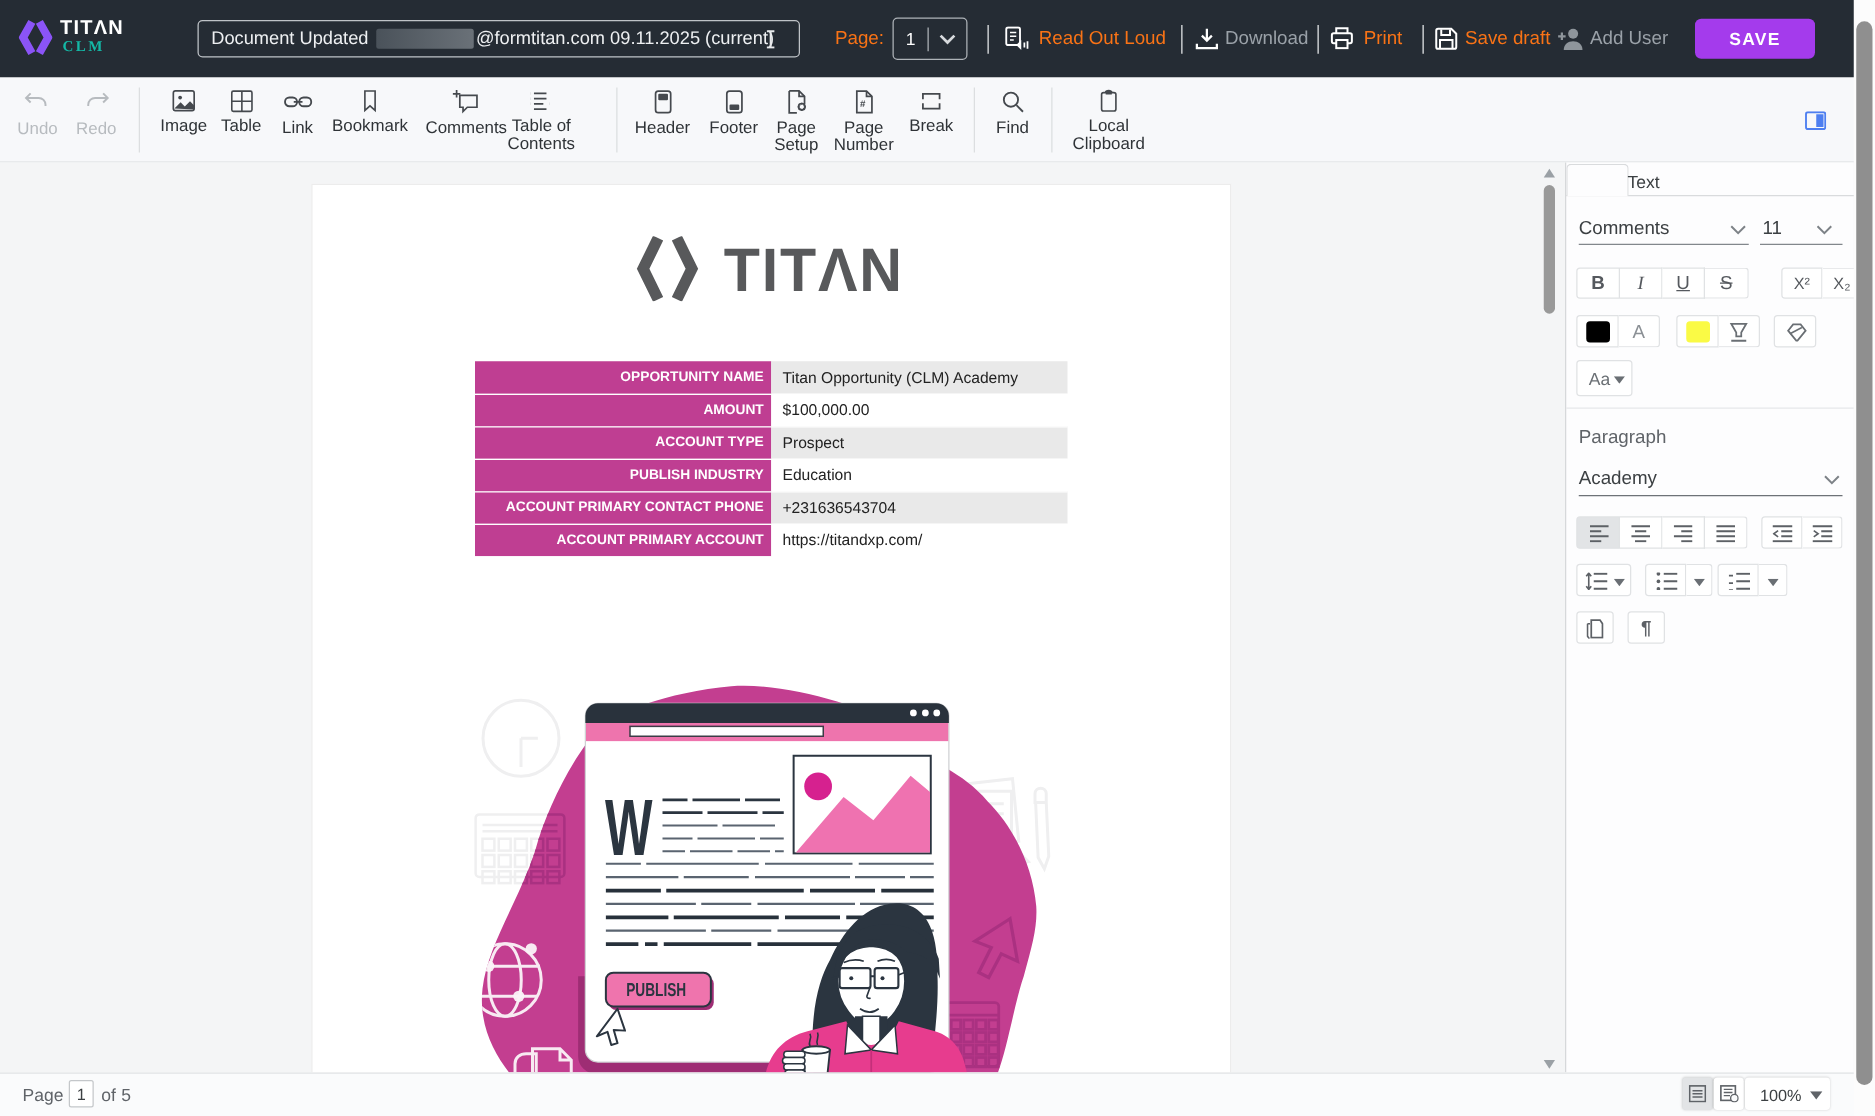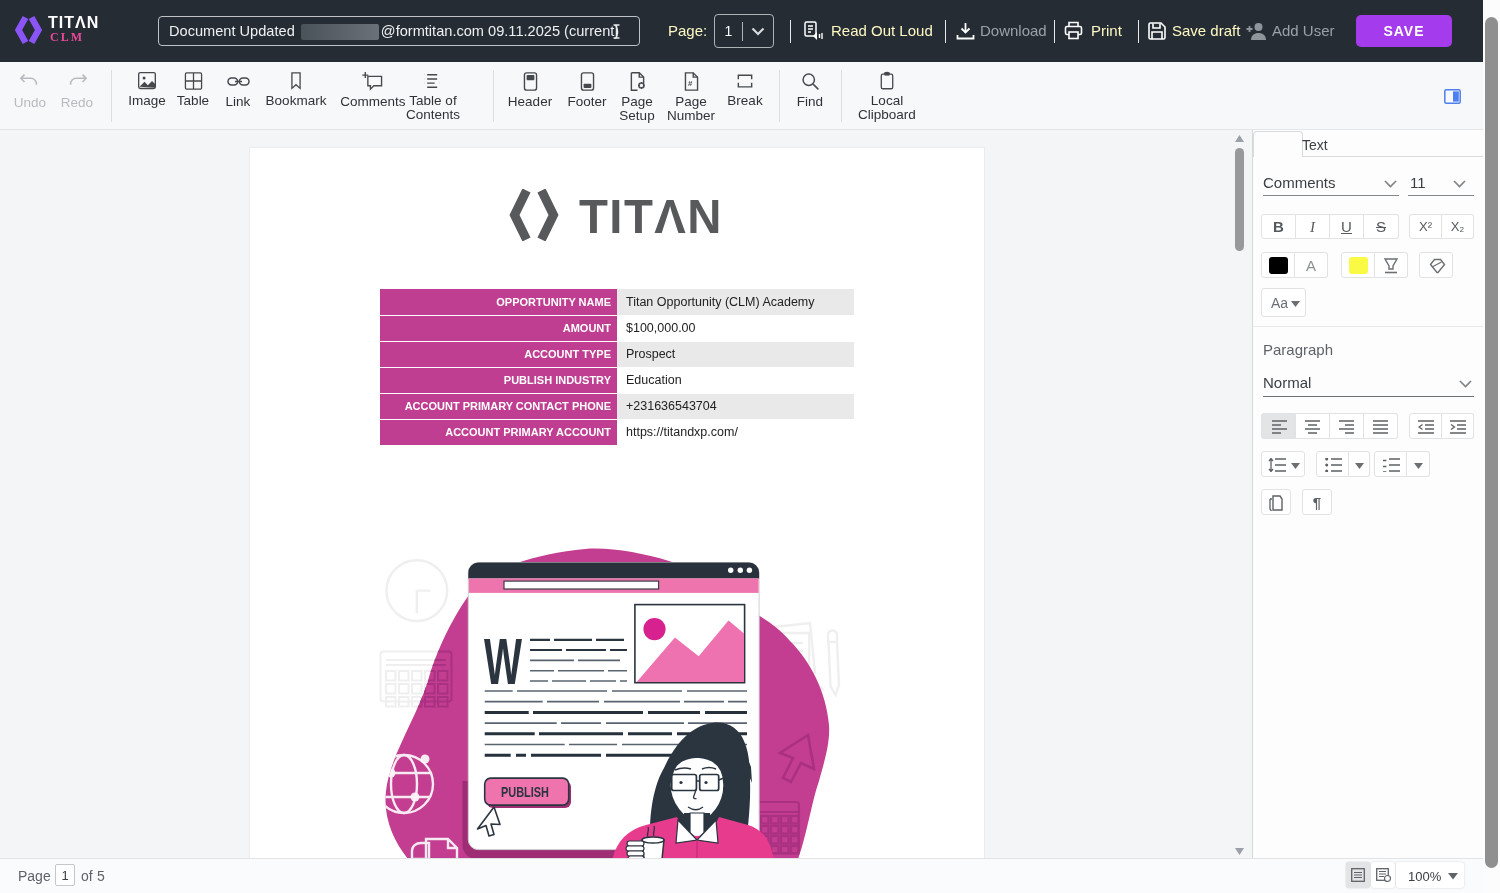--- a/index.html
+++ b/index.html
@@ -4,24 +4,24 @@
 <style>
 * { margin:0; padding:0; box-sizing:border-box; }
 html,body { width:1500px; height:893px; overflow:hidden; font-family:"Liberation Sans", sans-serif; }
 #app { position:relative; width:1500px; height:893px; background:#f4f5f6; }
 
 
 #topbar { position:absolute; left:0; top:0; width:1500px; height:62px; background:#252c34; }
 #topbar .sep { position:absolute; top:20px; width:1px; height:23px; background:#e8eaec; }
 .logo-ic { position:absolute; left:15px; top:14px; }
 .logo-titan { position:absolute; left:48px; top:14px; color:#fff; font-size:16px; font-weight:700; letter-spacing:1px; }
-.logo-clm { position:absolute; left:50px; top:30px; color:#ec4899; font-size:12px; font-family:"Liberation Serif",serif; letter-spacing:2px; font-weight:700; }
+.logo-clm { position:absolute; left:50px; top:30px; color:#14b8a6; font-size:12px; font-family:"Liberation Serif",serif; letter-spacing:2px; font-weight:700; }
 #title-input { position:absolute; left:158px; top:16px; width:482px; height:30px; border:1px solid #bfc3c7; border-radius:4px; color:#eef0f2; font-size:14.6px; line-height:28px; padding-left:10px; white-space:nowrap; }
 #title-input .redact { display:inline-block; width:78px; height:16px; background:linear-gradient(90deg,#4a525a,#6a7178); border-radius:2px; vertical-align:middle; margin:0 2px; }
-.tb-label { position:absolute; top:22px; color:#fef9c3; font-size:15px; }
+.tb-label { position:absolute; top:22px; color:#f97316; font-size:15px; }
 .tb-label.dim { color:#9aa1a8; }
 #page-box { position:absolute; left:714px; top:14px; width:60px; height:34px; border:1px solid #aeb3b8; border-radius:4px; }
 #page-box .num { position:absolute; left:0; top:8px; width:27px; text-align:center; color:#fff; font-size:14px; }
 #page-box .dv { position:absolute; left:27px; top:7px; width:1px; height:19px; background:#aeb3b8; }
 #save-btn { position:absolute; left:1356px; top:15px; width:96px; height:32px; background:#a43bec; border-radius:5px; color:#fff; font-size:14px; font-weight:700; text-align:center; line-height:32px; letter-spacing:1px; }
 
 
 #toolbar { position:absolute; left:0; top:62px; width:1500px; height:68px; background:#f7f8fa; border-bottom:1px solid #e3e5e7; }
 #toolbar .vsep { position:absolute; top:8px; width:1px; height:52px; background:#dcdee0; }
 .titem { position:absolute; top:9px; text-align:center; color:#2f3337; font-size:13.5px; }
@@ -477,21 +477,21 @@
           <path d="M1 1 L6.5 6.5 L12 1" stroke="#7d8287" stroke-width="1.6" fill="none"></path>
         </svg>
       <div class="sb-line" style="left:155px;top:65px;width:66px;"></div>
 
       <div class="sb-grp" style="left:8px;top:84px;">
         <div class="b" style="width:35px;height:25px;text-align:center;font-weight:700;font-size:15px;color:#55595e;line-height:24px;">B</div>
         <div class="b" style="width:34px;height:25px;text-align:center;font-style:italic;font-size:15px;color:#55595e;line-height:24px;font-family:'Liberation Serif',serif;">I</div>
         <div class="b" style="width:34px;height:25px;text-align:center;font-size:15px;color:#55595e;line-height:24px;text-decoration:underline;">U</div>
         <div class="b" style="width:35px;height:25px;text-align:center;font-size:15px;color:#55595e;line-height:24px;text-decoration:line-through;">S</div>
       </div>
-      <div class="sb-grp" style="left:156px;top:84px;">
+      <div class="sb-grp" style="left:172px;top:84px;">
         <div class="b" style="width:33px;height:25px;text-align:center;font-size:13px;color:#55595e;line-height:24px;">X²</div>
         <div class="b" style="width:32px;height:25px;text-align:center;font-size:13px;color:#55595e;line-height:24px;">X₂</div>
       </div>
 
       <div class="sb-grp" style="left:8px;top:122px;">
         <div class="b" style="width:34px;height:26px;">
             <div style="position:absolute;left:7px;top:4px;width:19px;height:17px;background:#000;border-radius:3px;"></div>
           </div>
         <div class="b" style="width:33px;height:26px;text-align:center;font-size:15px;color:#8b9095;line-height:25px;">A</div>
       </div>
@@ -514,21 +514,21 @@
       </div>
 
       <div class="sb-btn" style="left:8px;top:158px;width:45px;height:29px;color:#6a6f74;font-size:14px;">
         <span style="position:absolute;left:9px;top:6px;">Aa</span>
         <svg style="position:absolute;left:29px;top:12px" width="9" height="6" viewBox="0 0 9 6">
             <path d="M0 0 h9 l-4.5 6 z" fill="#6a6f74"></path>
           </svg>
       </div>
       <div style="position:absolute;left:0;top:196px;width:230px;height:1px;background:#e6e8ea;"></div>
       <div style="position:absolute;left:10px;top:211px;color:#5f6368;font-size:15px;">Paragraph</div>
-      <div class="sb-lab" style="left:10px;top:244px;">Normal</div>
+      <div class="sb-lab" style="left:10px;top:244px;">Academy</div>
       <svg style="position:absolute;left:206px;top:250px" width="13" height="8" viewBox="0 0 13 8">
           <path d="M1 1 L6.5 6.5 L12 1" stroke="#7d8287" stroke-width="1.6" fill="none"></path>
         </svg>
       <div class="sb-line" style="left:10px;top:266px;width:211px;background:#6d7277;"></div>
 
       <div class="sb-grp" style="left:8px;top:283px;">
         <div class="b" style="width:35px;height:26px;background:#e2e4e6;">
             <svg style="position:absolute;left:10px;top:6px" width="15" height="14" viewBox="0 0 15 14">
               <path d="M0 1 h15 M0 5 h9 M0 9 h15 M0 13 h9" stroke="#5d6166" stroke-width="1.7"></path>
             </svg>

